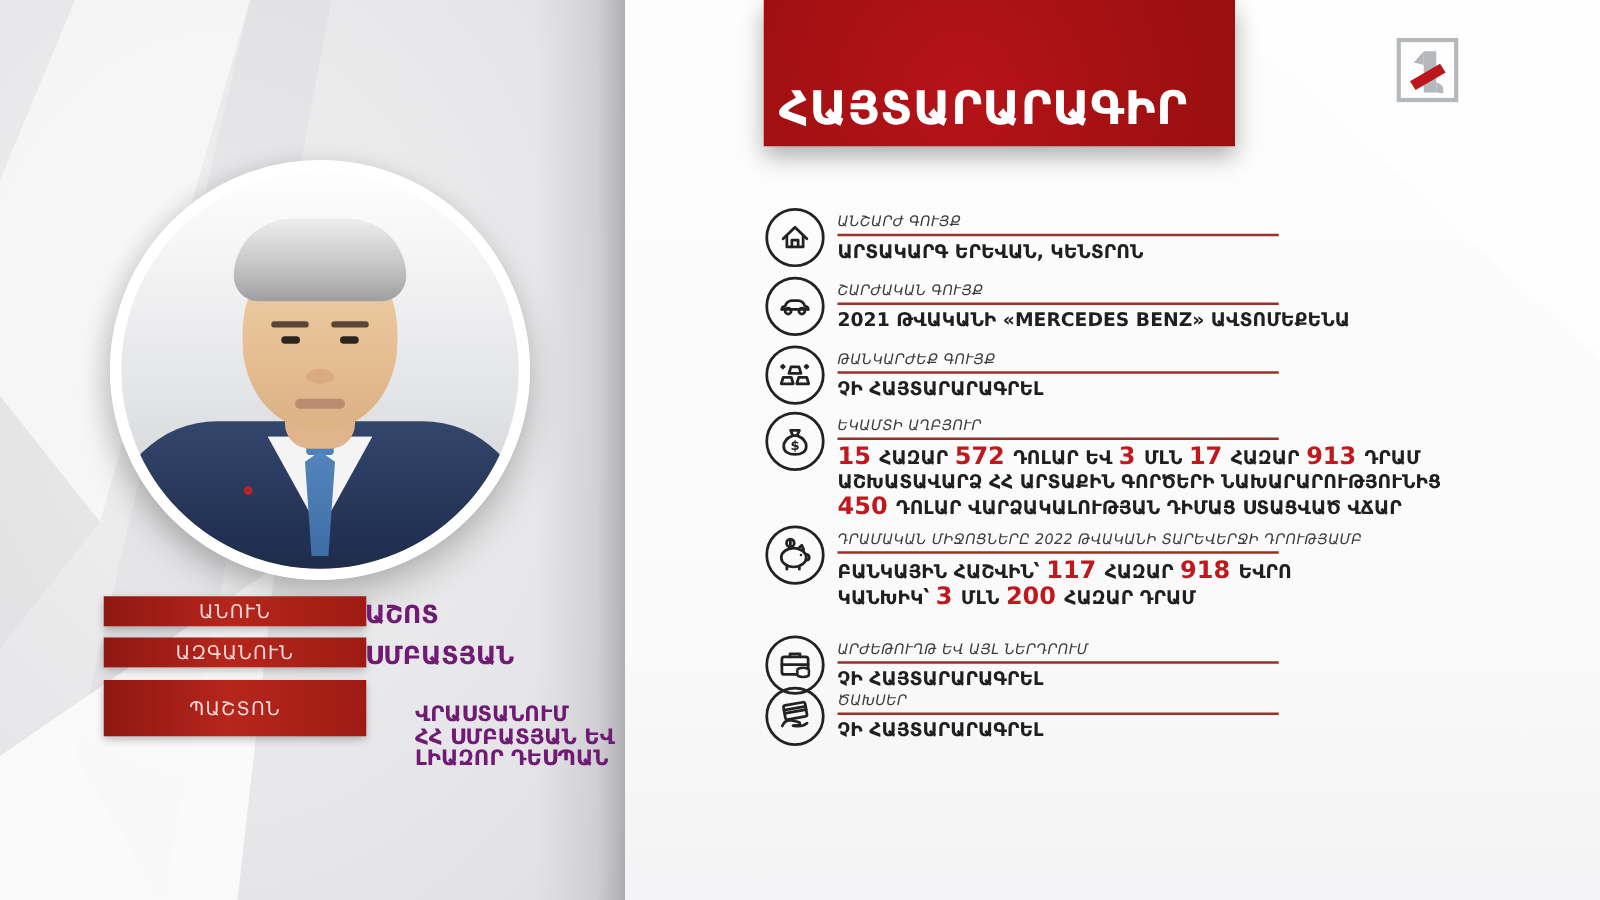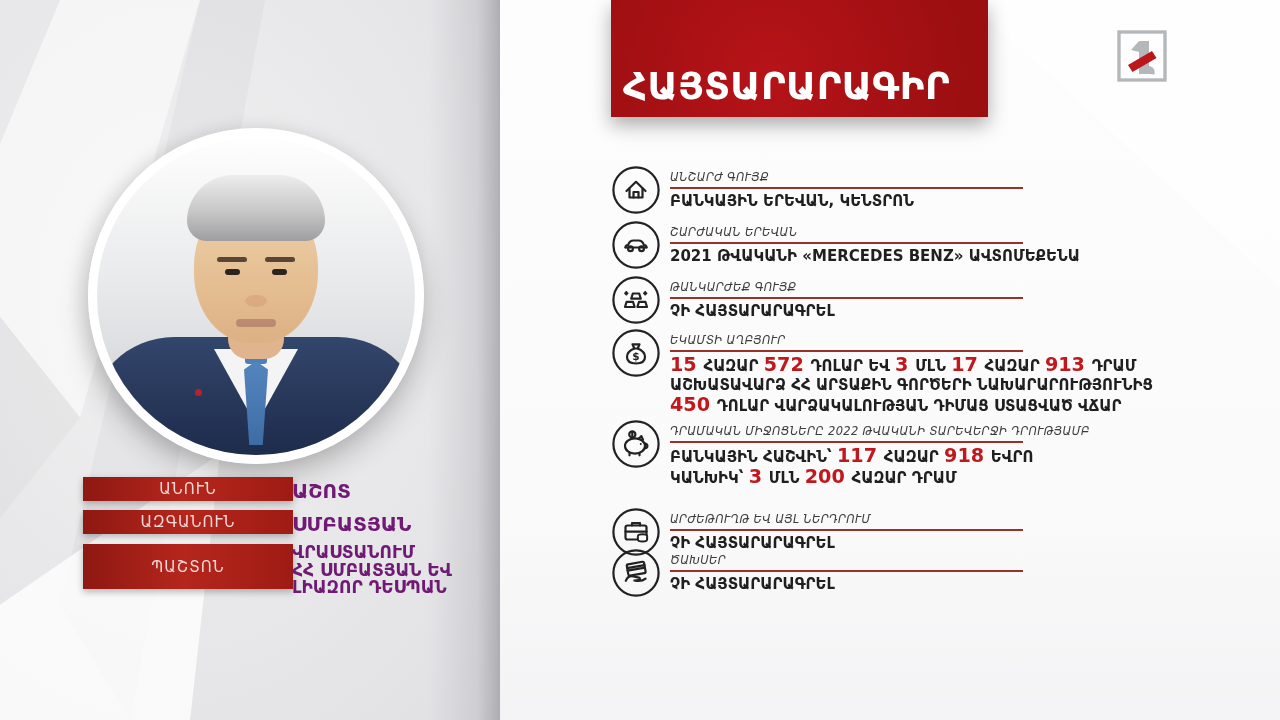--- a/index.html
+++ b/index.html
@@ -58,21 +58,21 @@
   .fbox{width:210px;box-sizing:border-box;display:flex;align-items:center;justify-content:center;
     background:linear-gradient(90deg,#8e1812 0%,#b5261c 48%,#9e1b14 100%);
     box-shadow:0 3px 7px rgba(0,0,0,.28);}
   .fbox span{color:#f2d8d6;font-size:15px;letter-spacing:1px;}
   .fb1{top:477px;height:24px;}
   .fb2{top:510px;height:24px;}
   .fb3{top:544px;height:45px;}
   .fval{position:absolute;left:292px;color:#701a75;font-weight:bold;white-space:nowrap;}
   .fv1{top:479px;font-size:20px;}
   .fv2{top:512px;font-size:20px;}
-  .fv3{top:544px;font-size:17px;line-height:17.5px;}
+  .fv3{top:564px;font-size:17px;line-height:17.5px;margin-left:40px;}
   
   .decl{position:absolute;left:611px;top:170px;width:660px;}
   .decl-item{position:relative;padding-left:59px;}
   .decl-item:nth-child(1){margin-bottom:14px}
   .decl-item:nth-child(2){margin-bottom:14px}
   .decl-item:nth-child(3){margin-bottom:12px}
   .decl-item:nth-child(4){margin-bottom:8px}
   .decl-item:nth-child(5){margin-bottom:24px}
   .decl-item:nth-child(6){}
   .decl-icon{position:absolute;left:0;top:-5px;width:50px;height:50px;}
@@ -152,31 +152,31 @@
   <div class="decl">
       <div class="decl-item">
         <span class="decl-icon"><svg width="50" height="50" viewBox="0 0 50 50">
             <circle cx="25" cy="25" r="22.6" class="ic"></circle>
             <path class="ic" d="M15.5 26 L25 16.8 L34.5 26"></path>
             <path class="ic" d="M18.5 23.5 V32.5 H31.5 V23.5"></path>
             <path class="ic" d="M22.5 32.5 V27 H27.5 V32.5"></path>
           </svg></span>
         <div class="decl-label">ԱՆՇԱՐԺ ԳՈՒՅՔ</div>
         <div class="decl-underline"></div>
-        <div class="decl-value"><span>ԲԱՆԿԱՅԻՆ ԵՐԵՎԱՆ, ԿԵՆՏՐՈՆ</span></div>
+        <div class="decl-value"><span>ԱՐՏԱԿԱՐԳ ԵՐԵՎԱՆ, ԿԵՆՏՐՈՆ</span></div>
       </div>
       <div class="decl-item">
         <span class="decl-icon"><svg width="50" height="50" viewBox="0 0 50 50">
             <circle cx="25" cy="25" r="22.6" class="ic"></circle>
             <path class="ic" d="M14.5 27.5 c0-1.5 1-2.4 2.5-2.4 c1-3 3-4.6 5.5-4.6 h5 c2.5 0 4.5 1.6 5.5 4.6 c1.5 0 2.5 .9 2.5 2.4"></path>
             <path class="ic" d="M14.5 27.5 h21"></path>
             <circle class="ic" cx="19.5" cy="28.8" r="2.4"></circle>
             <circle class="ic" cx="30.5" cy="28.8" r="2.4"></circle>
           </svg></span>
-        <div class="decl-label">ՇԱՐԺԱԿԱՆ ԵՐԵՎԱՆ</div>
+        <div class="decl-label">ՇԱՐԺԱԿԱՆ ԳՈՒՅՔ</div>
         <div class="decl-underline"></div>
         <div class="decl-value"><span>2021 ԹՎԱԿԱՆԻ «MERCEDES BENZ» ԱՎՏՈՄԵՔԵՆԱ</span></div>
       </div>
       <div class="decl-item">
         <span class="decl-icon"><svg width="50" height="50" viewBox="0 0 50 50">
             <circle cx="25" cy="25" r="22.6" class="ic"></circle>
             <path class="ic" d="M21.8 18.5 h6.4 l1.6 5.2 h-9.6 z"></path>
             <path class="ic" d="M15.6 26.8 h6.4 l1.6 5.2 h-9.6 z"></path>
             <path class="ic" d="M28 26.8 h6.4 l1.6 5.2 h-9.6 z"></path>
             <path class="ic" d="M15.3 17.2 v2.2 M14.2 18.3 h2.2"></path>

